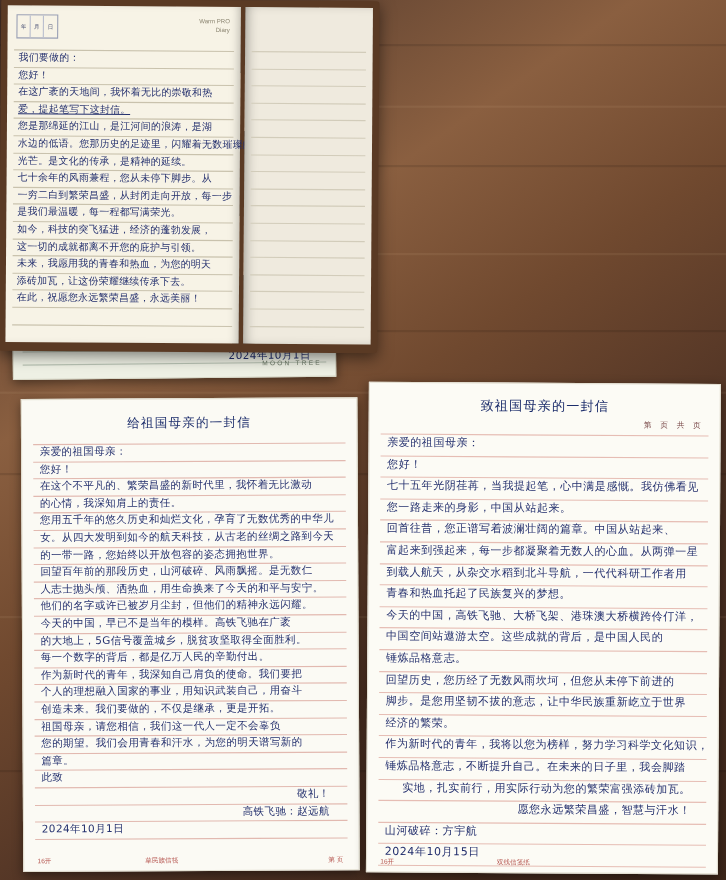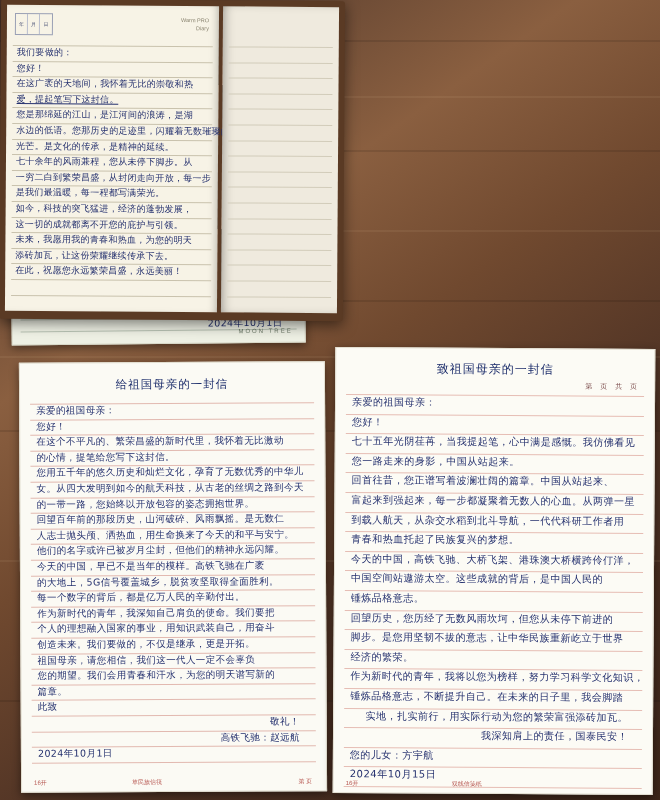--- a/index.html
+++ b/index.html
@@ -351,21 +351,21 @@
         <div class="rule" style="top: 336.4px;"></div>
         <div class="rule" style="top: 352px;"></div>
         <div class="rule" style="top: 367.6px;"></div>
         <div class="rule" style="top: 383.2px;"></div>
         <div class="rule" style="top: 398.8px;"></div>
       </div>
     <div id="l3-lines">
         <div class="ln hand" style="top: 41px;">亲爱的祖国母亲：</div>
         <div class="ln hand" style="top: 56.6px;">您好！</div>
         <div class="ln hand" style="top: 72.2px;">在这个不平凡的、繁荣昌盛的新时代里，我怀着无比激动</div>
-        <div class="ln hand" style="top: 87.8px;">的心情，提笔给您写下这封信。</div>
+        <div class="ln hand" style="top: 87.8px;">的心情，我深知肩上的责任。</div>
         <div class="ln hand" style="top: 103.4px;">您用五千年的悠久历史和灿烂文化，孕育了无数优秀的中华儿</div>
         <div class="ln hand" style="top: 119px;">女。从四大发明到如今的航天科技，从古老的丝绸之路到今天</div>
         <div class="ln hand" style="top: 134.6px;">的一带一路，您始终以开放包容的姿态拥抱世界。</div>
         <div class="ln hand" style="top: 150.2px;">回望百年前的那段历史，山河破碎、风雨飘摇。是无数仁</div>
         <div class="ln hand" style="top: 165.8px;">人志士抛头颅、洒热血，用生命换来了今天的和平与安宁。</div>
         <div class="ln hand" style="top: 181.4px;">他们的名字或许已被岁月尘封，但他们的精神永远闪耀。</div>
         <div class="ln hand" style="top: 197px;">今天的中国，早已不是当年的模样。高铁飞驰在广袤</div>
         <div class="ln hand" style="top: 212.6px;">的大地上，5G信号覆盖城乡，脱贫攻坚取得全面胜利。</div>
         <div class="ln hand" style="top: 228.2px;">每一个数字的背后，都是亿万人民的辛勤付出。</div>
         <div class="ln hand" style="top: 243.8px;">作为新时代的青年，我深知自己肩负的使命。我们要把</div>
@@ -421,21 +421,21 @@
         <div class="ln hand" style="top: 184.2px;">青春和热血托起了民族复兴的梦想。</div>
         <div class="ln hand" style="top: 203.8px;">今天的中国，高铁飞驰、大桥飞架、港珠澳大桥横跨伶仃洋，</div>
         <div class="ln hand" style="top: 223.4px;">中国空间站遨游太空。这些成就的背后，是中国人民的</div>
         <div class="ln hand" style="top: 243px;">锤炼品格意志。</div>
         <div class="ln hand" style="top: 262.6px;">回望历史，您历经了无数风雨坎坷，但您从未停下前进的</div>
         <div class="ln hand" style="top: 282.2px;">脚步。是您用坚韧不拔的意志，让中华民族重新屹立于世界</div>
         <div class="ln hand" style="top: 301.8px;">经济的繁荣。</div>
         <div class="ln hand" style="top: 321.4px;">作为新时代的青年，我将以您为榜样，努力学习科学文化知识，</div>
         <div class="ln hand" style="top: 341px;">锤炼品格意志，不断提升自己。在未来的日子里，我会脚踏</div>
         <div class="ln hand" style="top: 360.6px; left: auto; right: 24px;">实地，扎实前行，用实际行动为您的繁荣富强添砖加瓦。</div>
-        <div class="ln hand" style="top: 380.2px; left: auto; right: 24px;">我深知肩上的责任，国泰民安！</div>
-        <div class="ln hand" style="top: 399.8px;">您的儿女：方宇航</div>
+        <div class="ln hand" style="top: 380.2px; left: auto; right: 24px;">愿您永远繁荣昌盛，智慧与汗水！</div>
+        <div class="ln hand" style="top: 399.8px;">山河破碎：方宇航</div>
         <div class="ln hand" style="top: 419.4px;">2024年10月15日</div>
       </div>
     <div class="foot" style="left:12px">16开</div>
     <div class="foot" style="left:118px">双线信笺纸</div>
   </div>
 
 </div>
 
 </body></html>

